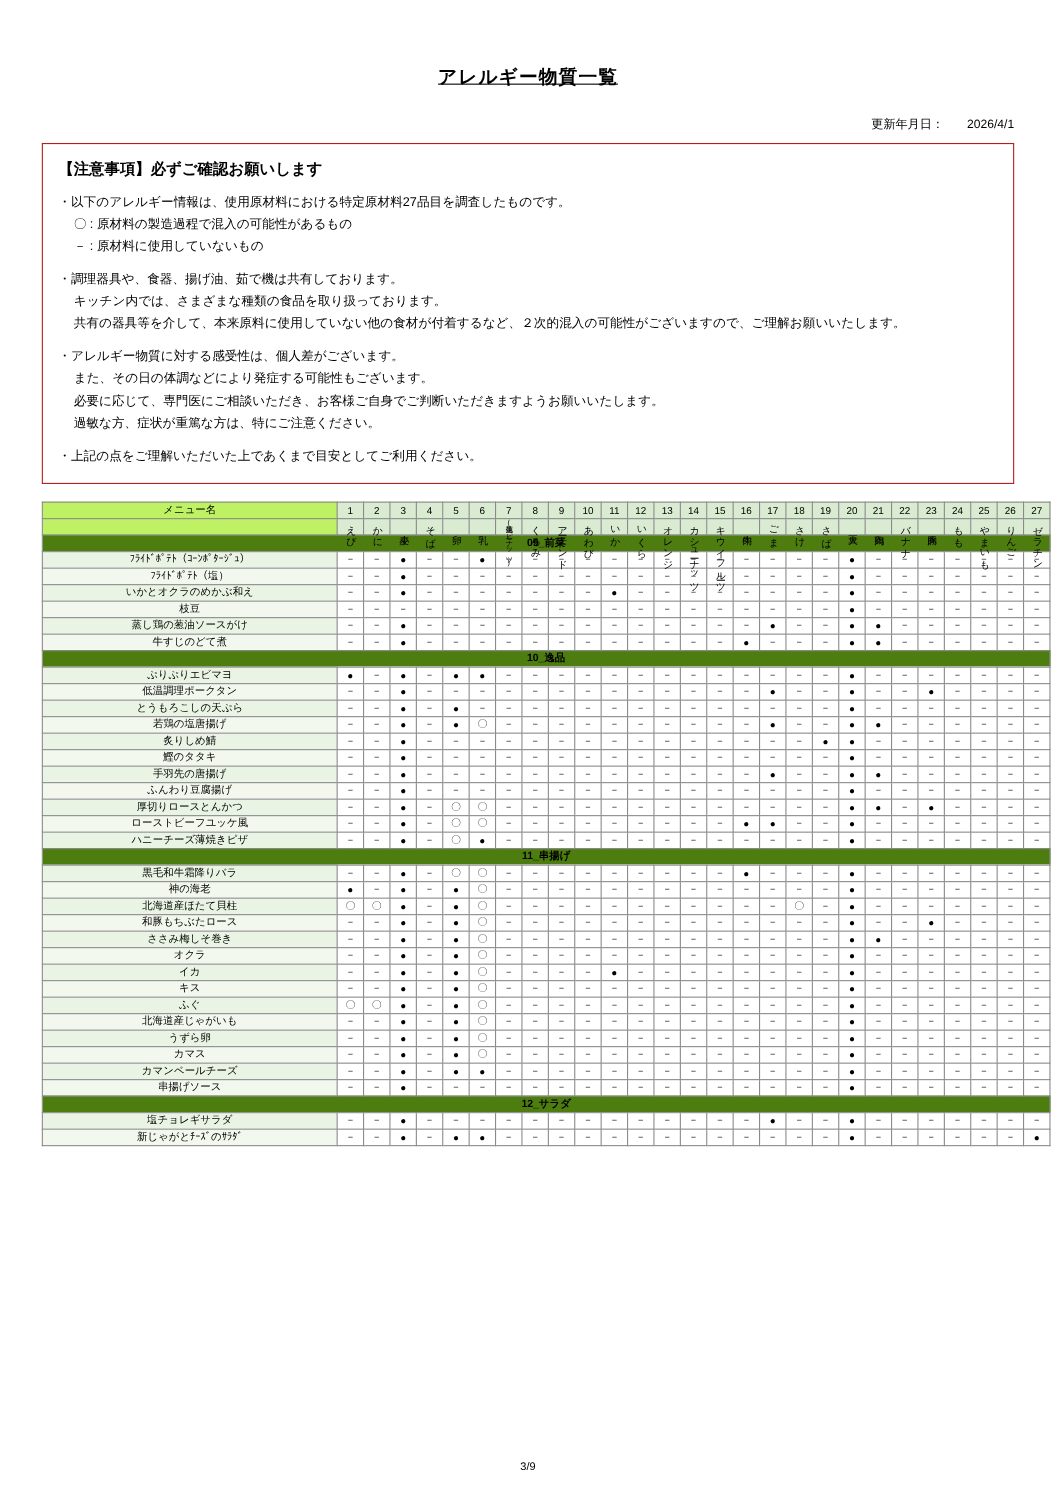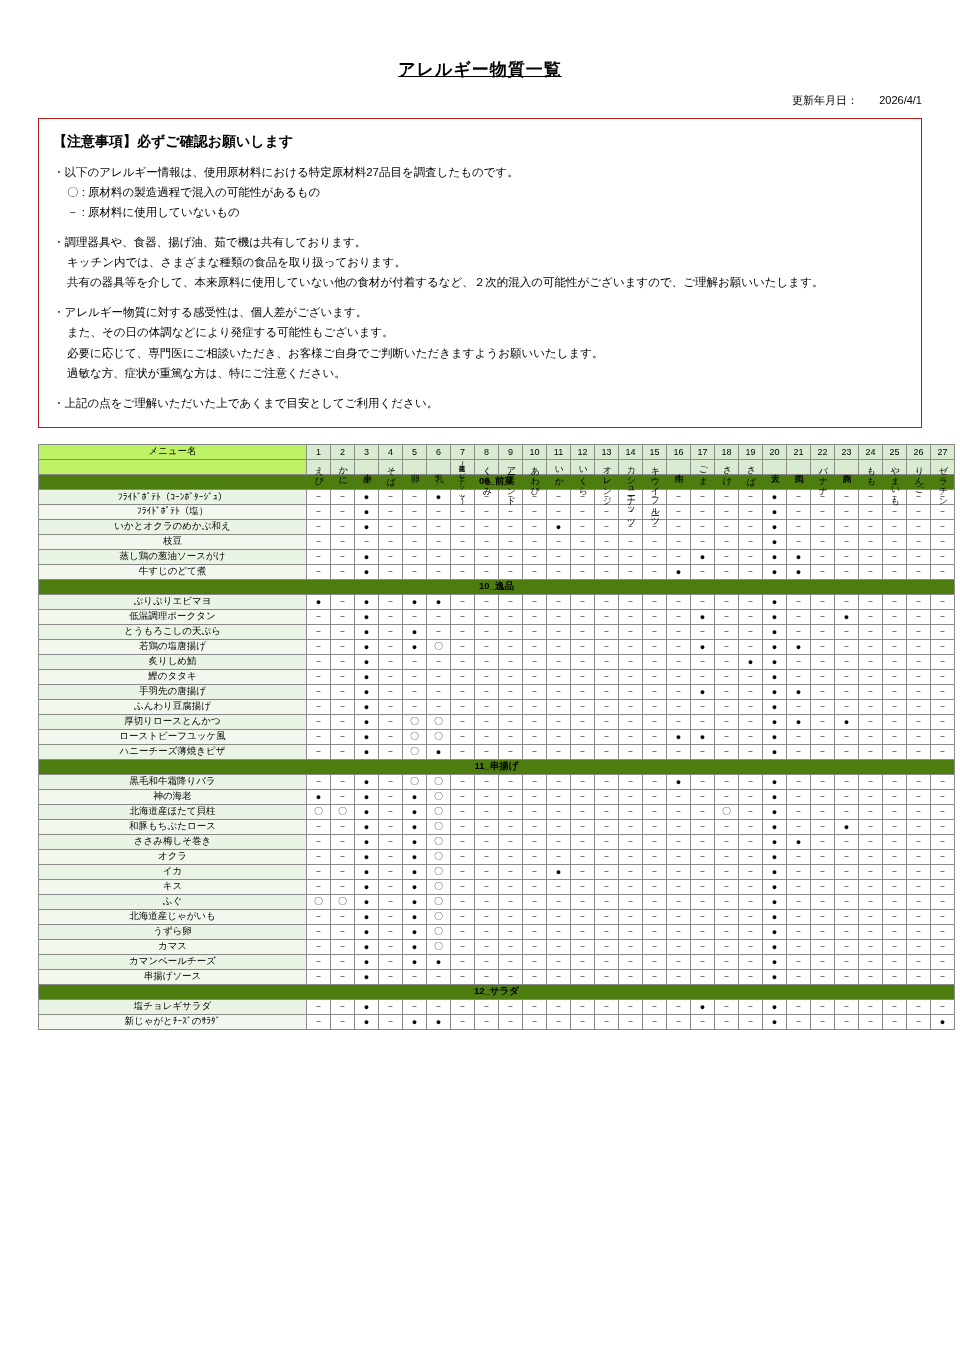--- a/index.html
+++ b/index.html
@@ -27,21 +27,21 @@
     font-weight: bold;
     text-decoration: underline;
     letter-spacing: 1px;
     margin-top: 18px;
     margin-bottom: 6px;
   }
   .update-row {
     text-align: right;
     font-size: 11px;
     margin-right: 10px;
-    margin-top: 12px;
+    margin-top: 24px;
     margin-bottom: 10px;
   }
   .update-row .upd-label { margin-right: 18px; }
 
   .notice-box {
     border: 1px solid #b91c1c;
     margin: 6px 10px 0 10px;
     padding: 10px 14px 14px 14px;
     font-size: 11.5px;
     line-height: 1.75;
@@ -1305,13 +1305,14 @@
           <td class="mark-cell"><span class="mark-dot">－</span></td>
           <td class="mark-cell"><span class="mark-dot">－</span></td>
           <td class="mark-cell"><span class="mark-dot">－</span></td>
           <td class="mark-cell"><span class="mark-dot">－</span></td>
           <td class="mark-cell"><span class="mark-dot">－</span></td>
           <td class="mark-cell"><span class="mark-dot">●</span></td>
         </tr>
       </tbody>
   </table>
 
+  <div class="footer-page">3/9</div>
 </div>
 
 </body></html>

